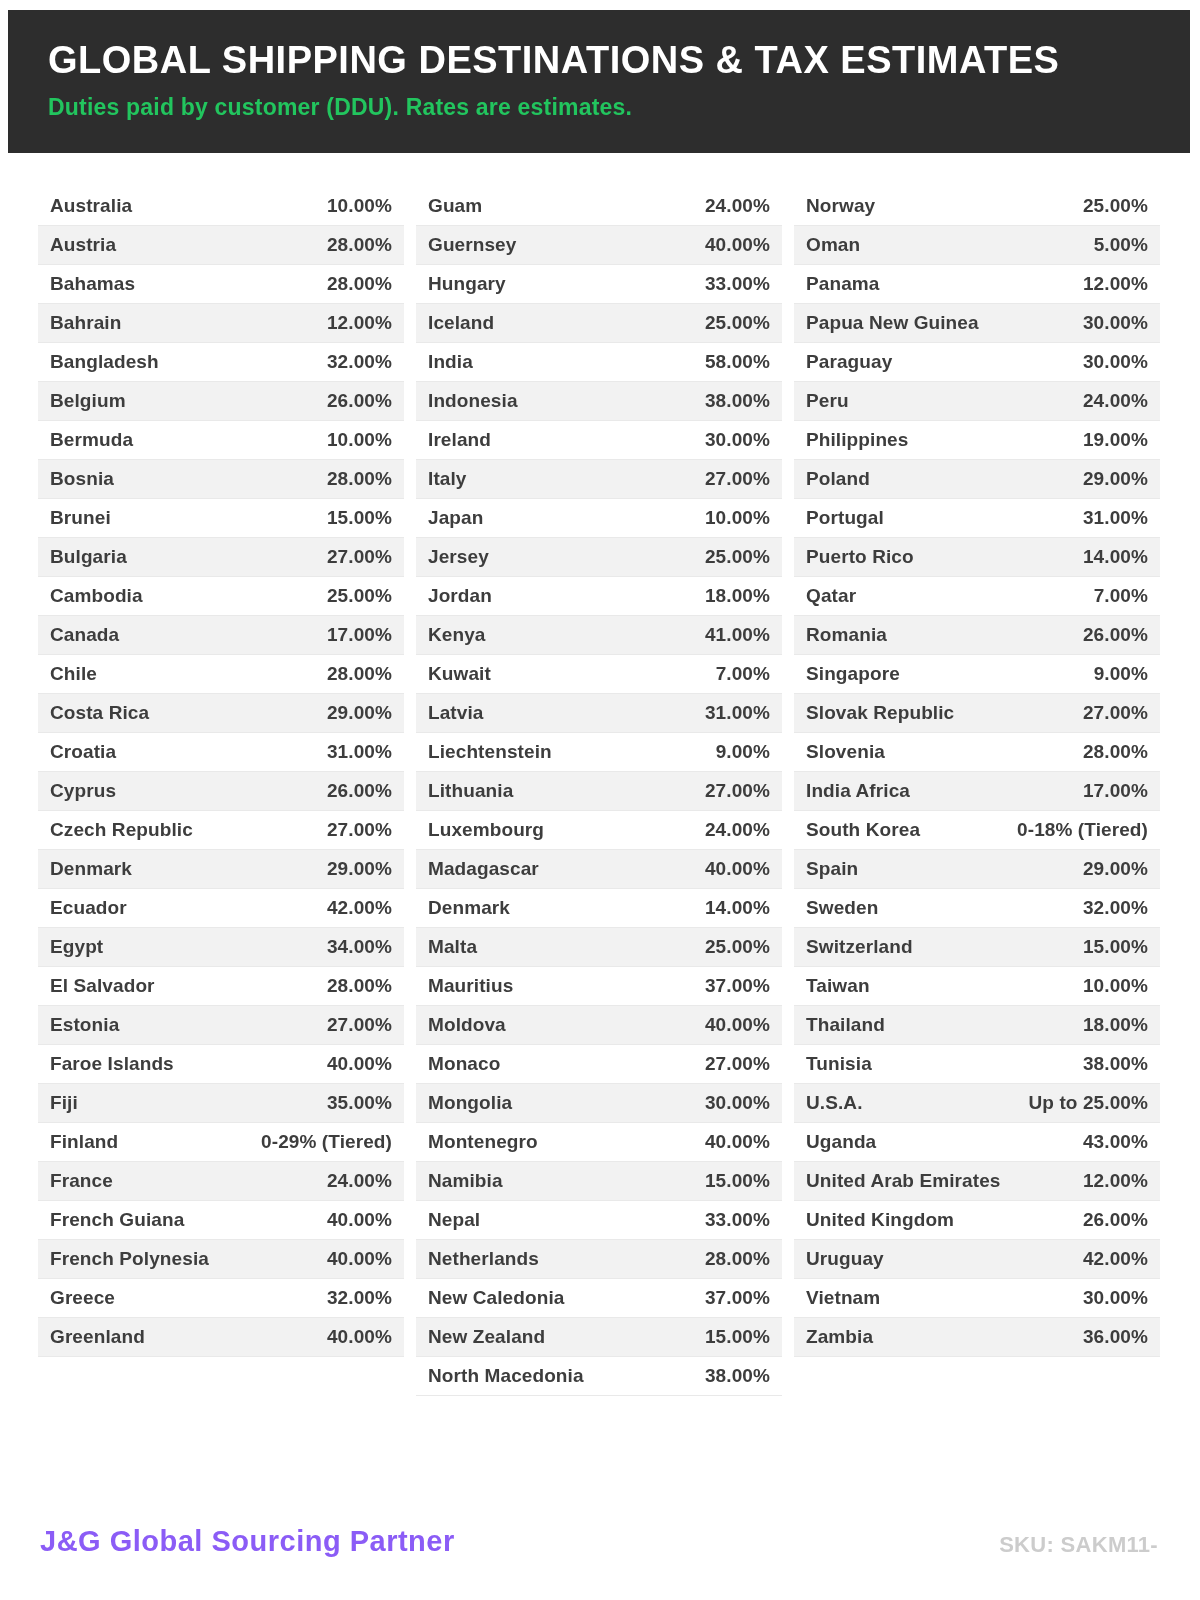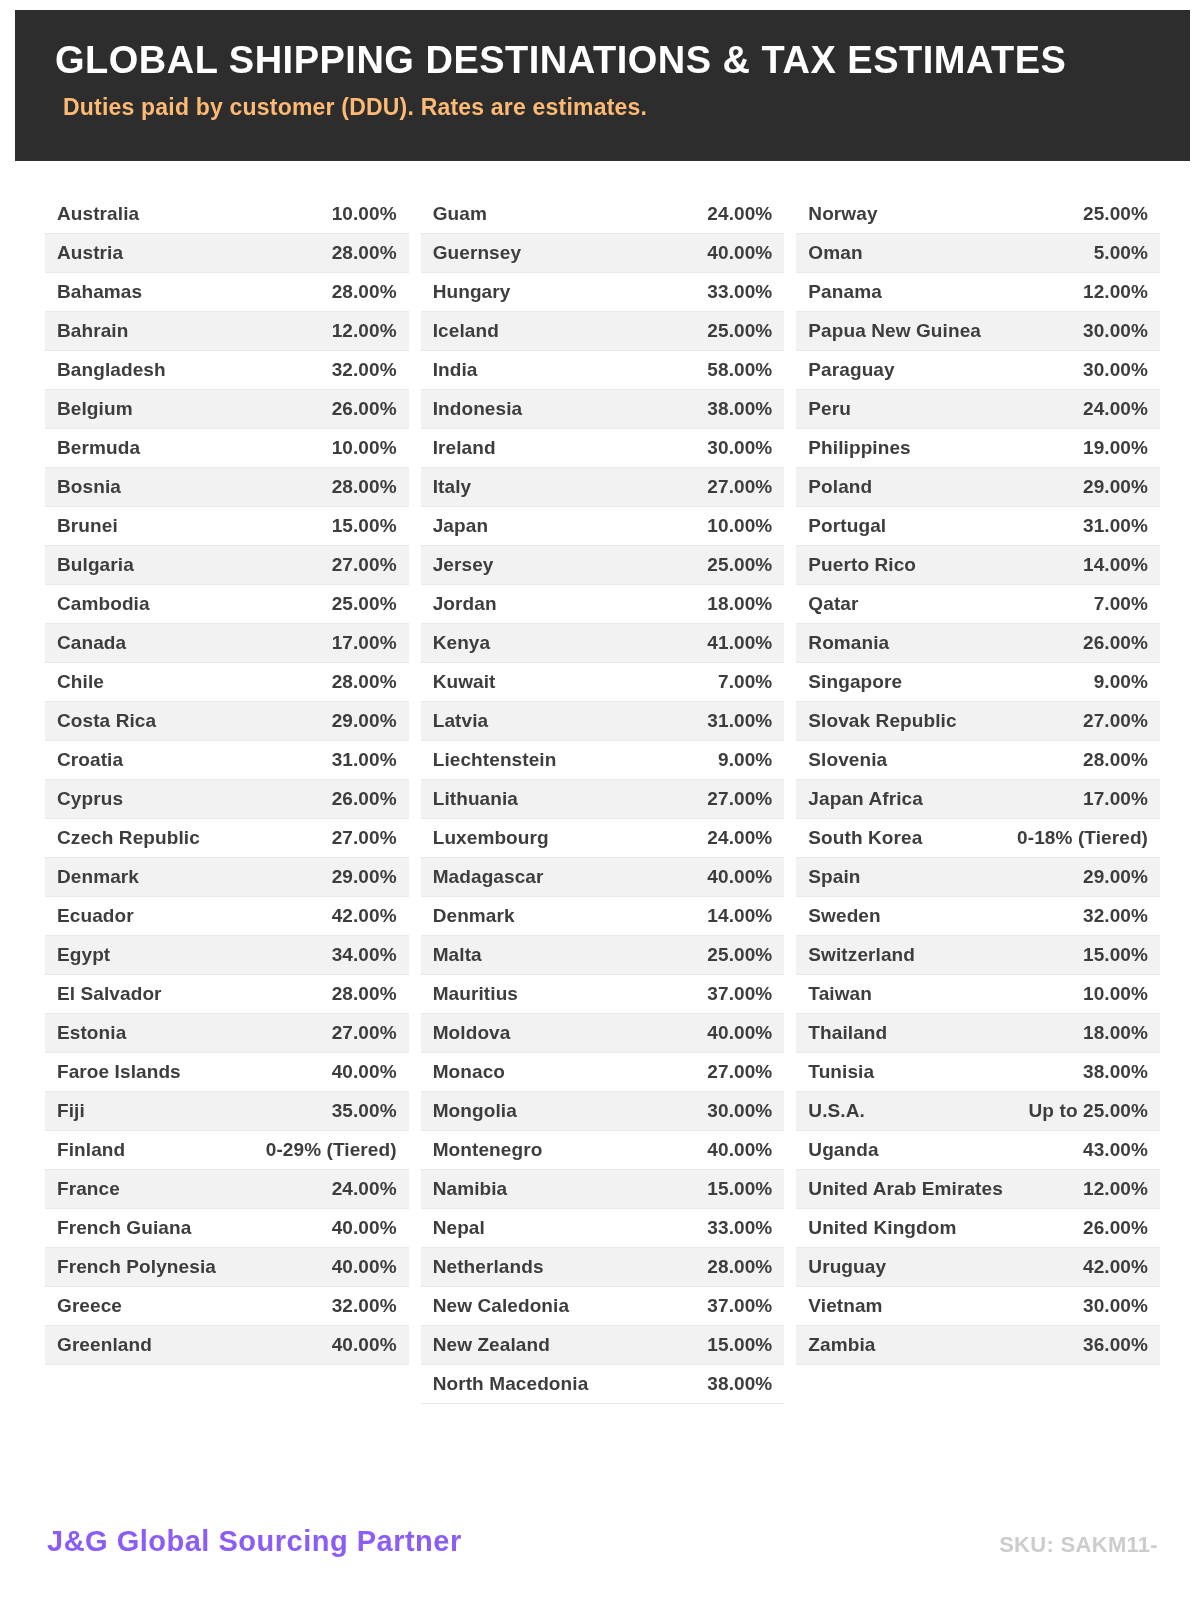--- a/index.html
+++ b/index.html
@@ -10,41 +10,41 @@
     background: #ffffff;
     font-family: "Liberation Sans", sans-serif;
     color: #3d3d3d;
     overflow: hidden;
   }
   .page {
     width: 1200px;
     height: 1600px;
     display: flex;
     flex-direction: column;
-    padding: 10px 10px 0 15px;
+    padding: 10px 10px 0 8px;
   }
   
   .header {
     background: #2d2d2d;
     color: #ffffff;
     padding: 30px 40px 32px 40px;
   }
   .header h1 {
     margin: 0 0 12px 0;
     font-size: 38px;
     font-weight: bold;
     letter-spacing: 0.5px;
     line-height: 1.1;
     white-space: nowrap;
   }
   .header p {
-    margin: 8px;
+    margin: 0;
     font-size: 23px;
     font-weight: bold;
-    color: #fdba74;
+    color: #22c55e;
     letter-spacing: 0.2px;
   }
   
   .table-area {
     display: flex;
     gap: 12px;
     margin: 34px 30px 0 30px;
     align-items: flex-start;
   }
   .col {
@@ -412,21 +412,21 @@
         </div>
         <div class="row">
           <span class="country">Slovak Republic</span>
           <span class="rate">27.00%</span>
         </div>
         <div class="row">
           <span class="country">Slovenia</span>
           <span class="rate">28.00%</span>
         </div>
         <div class="row">
-          <span class="country">Japan Africa</span>
+          <span class="country">India Africa</span>
           <span class="rate">17.00%</span>
         </div>
         <div class="row">
           <span class="country">South Korea</span>
           <span class="rate">0-18% (Tiered)</span>
         </div>
         <div class="row">
           <span class="country">Spain</span>
           <span class="rate">29.00%</span>
         </div>

